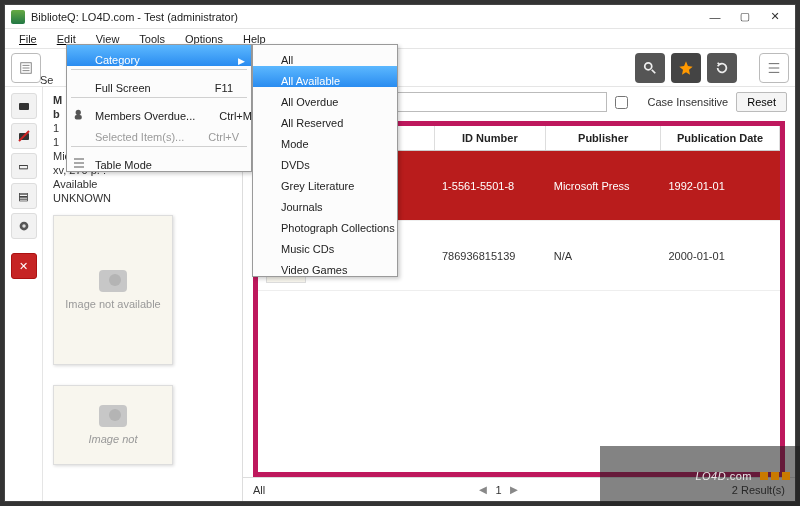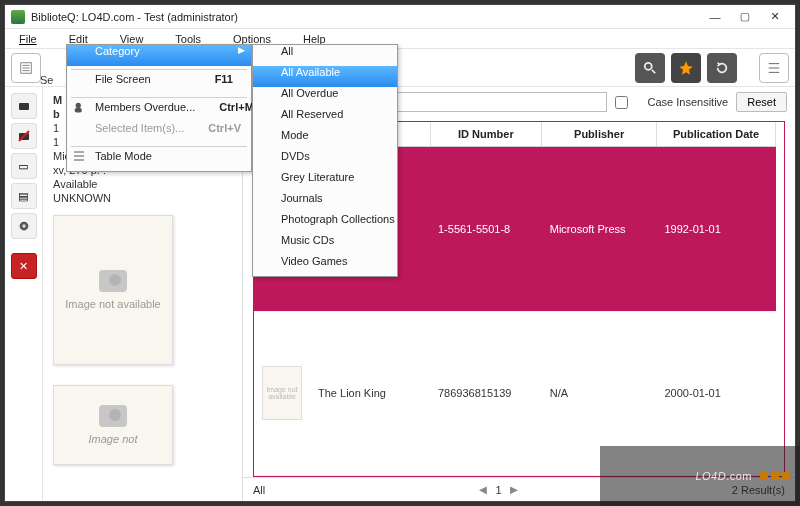--- a/index.html
+++ b/index.html
@@ -3,21 +3,21 @@
 <meta charset="utf-8">
 <style>
   * { box-sizing: border-box; margin: 0; padding: 0; font-family: "Segoe UI", Tahoma, sans-serif; font-size: 11px; }
   body { width: 800px; height: 506px; background: #333; overflow: hidden; position: relative; }
   .window { position: absolute; left: 4px; top: 4px; width: 792px; height: 498px; background: #fff; border: 1px solid #444; display: flex; flex-direction: column; }
   .titlebar { height: 24px; display: flex; align-items: center; padding: 0 6px; border-bottom: 1px solid #e5e5e5; }
   .titlebar .app-icon { width: 14px; height: 14px; background: linear-gradient(#6a4, #274); border-radius: 2px; margin-right: 6px; }
   .titlebar .title { flex: 1; color: #222; font-size: 11px; }
   .winctrl { display: flex; gap: 2px; }
   .winctrl div { width: 28px; height: 18px; display: flex; align-items: center; justify-content: center; color: #333; }
-  .menubar { height: 20px; display: flex; align-items: center; padding: 0 6px; gap: 16px; border-bottom: 1px solid #e5e5e5; text-decoration: underline; }
+  .menubar { height: 20px; display: flex; align-items: center; padding: 0 6px; gap: 4px; border-bottom: 1px solid #e5e5e5; text-decoration: underline; }
   .menubar span { padding: 2px 8px; color: #222; }
   .toolbar-row { height: 38px; display: flex; align-items: center; padding: 0 6px; gap: 6px; border-bottom: 1px solid #e5e5e5; }
   .tb-btn { width: 30px; height: 30px; background: #555; border-radius: 4px; display: flex; align-items: center; justify-content: center; color: #eee; }
   .tb-btn.star { background: #444; }
   .tb-btn.star svg { fill: #f90; }
   .tb-btn.list { background: #fff; border: 1px solid #bbb; color: #555; }
   .content { flex: 1; display: flex; overflow: hidden; }
   
   .vbar { width: 38px; background: #fff; border-right: 1px solid #e5e5e5; display: flex; flex-direction: column; gap: 4px; padding-top: 6px; align-items: center; }
   .vbar .v { width: 26px; height: 26px; background: #f2f2f2; border: 1px solid #ddd; border-radius: 3px; display: flex; align-items: center; justify-content: center; }
@@ -28,41 +28,41 @@
   .leftpane .meta b { font-weight: bold; }
   .thumb { width: 120px; height: 150px; margin: 10px 0; background: #f8f6ee; border: 1px solid #ddd; display: flex; flex-direction: column; align-items: center; justify-content: center; color: #999; box-shadow: 1px 1px 3px rgba(0,0,0,.15); }
   .thumb .cam { width: 28px; height: 22px; background: #c7c7c7; border-radius: 4px; margin-bottom: 6px; position: relative; }
   .thumb .cam::after { content: ""; position: absolute; right: 6px; top: 4px; width: 12px; height: 12px; background: #b4b4b4; border-radius: 50%; }
   
   .mainpane { flex: 1; display: flex; flex-direction: column; position: relative; }
   .searchrow { height: 30px; display: flex; align-items: center; padding: 4px 8px; gap: 8px; }
   .searchrow input[type=text] { flex: 1; height: 20px; border: 1px solid #bbb; padding: 0 4px; }
   .searchrow label { display: flex; align-items: center; gap: 20px; color: #333; }
   .searchrow button { height: 20px; padding: 0 10px; background: #f5f5f5; border: 1px solid #bbb; border-radius: 2px; }
-  .tablewrap { flex: 1; margin: 4px 10px 0 10px; border: 1px solid #be185d; overflow: hidden; display: flex; flex-direction: row; gap: 8px; }
+  .tablewrap { flex: 1; margin: 4px 10px 0 10px; border: 5px solid #be185d; overflow: hidden; display: flex; flex-direction: column; gap: 8px; }
   table { width: 100%; border-collapse: collapse; }
   thead th { background: #fff; color: #222; font-weight: bold; text-align: center; padding: 6px 4px; border-right: 1px solid #ddd; border-bottom: 1px solid #ccc; }
   tbody tr { height: 70px; }
   tbody td { padding: 4px 8px; color: #1867b6; border-bottom: 1px solid #eee; vertical-align: middle; }
   tbody td.cover { width: 54px; }
   tbody td .mini { width: 40px; height: 54px; background: #f8f6ee; border: 1px solid #ddd; display: flex; align-items: center; justify-content: center; color: #bbb; font-size: 7px; text-align: center; }
-  tbody tr.sel { background: #be185d; }
+  tbody tr.sel { background: #b91c1c; }
   tbody tr.sel td { color: #fff; }
   tbody tr.plain td { color: #333; }
   .tablefill { flex: 1; background: #fff; }
   .statusbar { height: 24px; border-top: 1px solid #ddd; display: flex; align-items: center; padding: 0 10px; font-size: 11px; color: #333; }
   .statusbar .mid { flex: 1; display: flex; justify-content: center; align-items: center; gap: 6px; }
   .arrow { color: #888; font-size: 13px; }
 
   
   .menu { position: absolute; background: #fcfcfc; border: 1px solid #9a9a9a; box-shadow: 2px 2px 4px rgba(0,0,0,.2); z-index: 50; }
-  .menu .row { display: flex; align-items: flex-start; height: 21px; padding: 0 18px 0 28px; color: #222; gap: 24px; white-space: nowrap; position: relative; }
+  .menu .row { display: flex; align-items: flex-end; height: 21px; padding: 0 18px 0 28px; color: #222; gap: 24px; white-space: nowrap; position: relative; }
   .menu .row.hl { background: #2ea3ff; background: linear-gradient(#5cb8ff, #2a8cf0); color: #fff; }
   .menu .row.dis { color: #9a9a9a; }
-  .menu .row .sc { margin-left: auto; color: inherit; font-weight: bold; }
+  .menu .row .sc { margin-left: auto; color: inherit; }
   .menu .row .arrow-r { position: absolute; right: 6px; font-size: 9px; }
   .menu .sep { height: 1px; background: #d0d0d0; margin: 3px 4px; }
   .menu .row .ic { position: absolute; left: 6px; width: 14px; height: 14px; }
   .menu1 { left: 66px; top: 44px; width: 186px; }
   .menu2 { left: 252px; top: 44px; width: 146px; }
 
   
   .brand { position: absolute; right: 0; bottom: 0; width: 200px; height: 60px; background: rgba(30,30,30,.55); display: flex; align-items: center; justify-content: flex-end; padding-right: 10px; color: #e8e8e8; font-size: 20px; font-style: italic; letter-spacing: .5px; }
   .brand .dots { display: flex; gap: 3px; margin-left: 8px; }
   .brand .dots span { width: 8px; height: 8px; background: #c97a00; display: inline-block; }
@@ -235,21 +235,21 @@
 
 <span class="se-lbl">Se</span>
 
 <div class="menu menu1">
   <div class="row hl">
     <span>Category</span>
     <span class="arrow-r">▶</span>
   </div>
   <div class="sep"></div>
   <div class="row">
-    <span>File Screen</span>
+    <span>Full Screen</span>
     <span class="sc">F11</span>
   </div>
   <div class="sep"></div>
   <div class="row">
     <span class="ic"><svg width="14" height="14" viewBox="0 0 16 16">
           <circle cx="6" cy="5" r="3" fill="#555"></circle>
           <rect x="2" y="8" width="8" height="5" rx="2" fill="#555"></rect>
         </svg></span>
     <span>Members Overdue...</span>
     <span class="sc">Ctrl+M</span>

